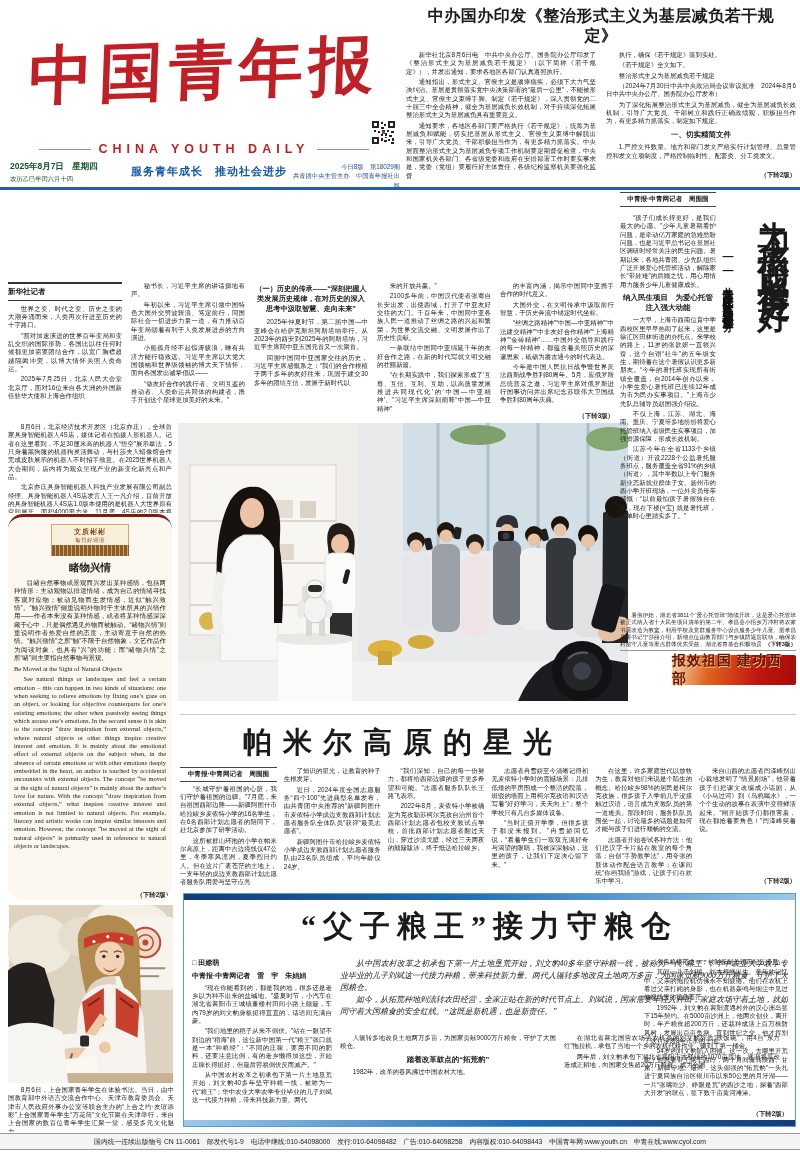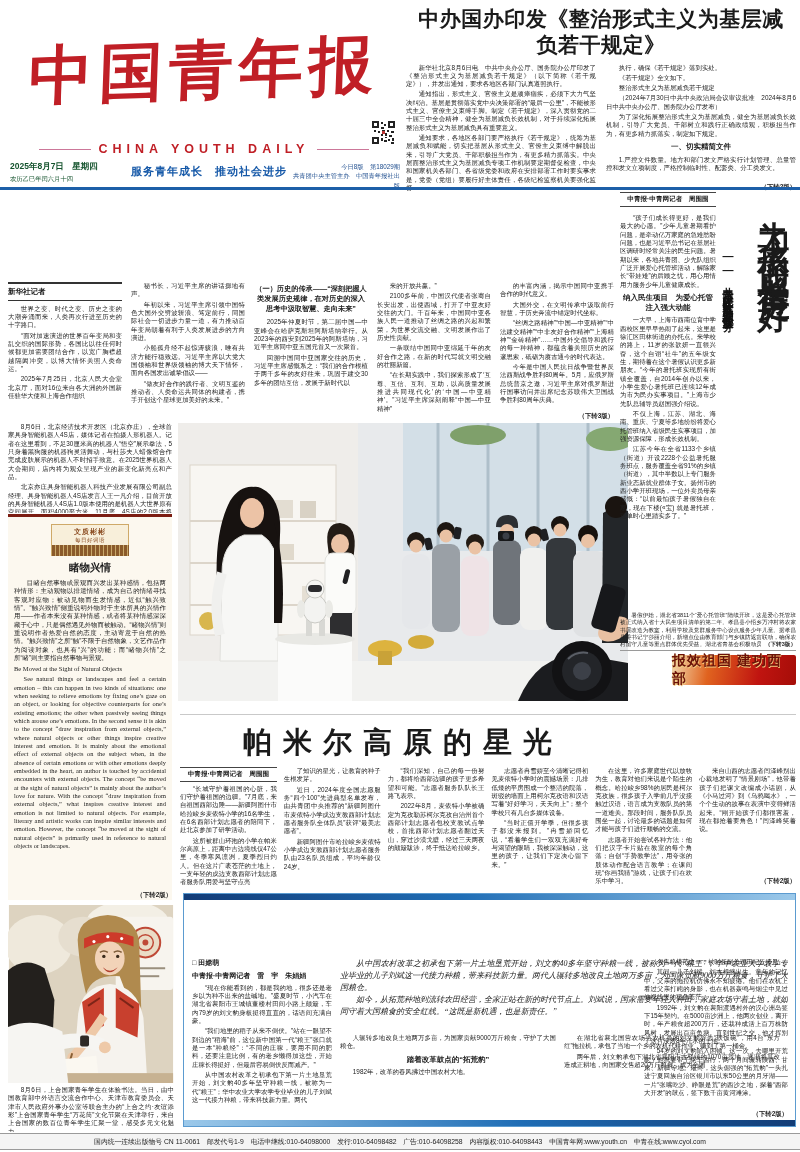--- a/index.html
+++ b/index.html
@@ -22,21 +22,21 @@
   .eng{color:#c01f26;font-weight:bold;font-size:12.5px;letter-spacing:5px;}
   .date-row{position:absolute;left:0;top:157px;width:392px;height:26px;}
   .date-block{position:absolute;left:2px;top:0;width:118px;color:#14532d;}
   .date-main{font-size:8.5px;font-weight:bold;}
   .lunar{font-size:6.3px;margin-top:2px;}
   .slogan{position:absolute;left:118px;top:3px;width:166px;text-align:center;color:#1558a8;
           font-weight:bold;font-size:11px;letter-spacing:1px;}
   .issue-block{position:absolute;right:0;top:1px;width:112px;text-align:right;color:#1a4a8c;font-size:6.3px;line-height:1.5;}
 
   .hdr-right{left:406px;top:6px;width:390px;height:180px;}
-  .tr-headline{margin:0 12px 5px;font-size:21px;font-weight:900;text-align:center;letter-spacing:.5px;line-height:1.25;}
+  .tr-headline{margin:0 12px 5px;font-size:16px;font-weight:900;text-align:center;letter-spacing:.5px;line-height:1.25;}
   .tr-cols{display:flex;gap:10px;height:128px;overflow:hidden;}
   .tr-col{flex:1;}
   .sub-center{font-weight:bold;text-align:center;text-indent:0;font-size:7.5px;margin:4px 0;}
   .blue-rule{left:0;top:187px;width:800px;height:3px;background:#1d5fa8;}
 
   
   .lead-head{left:0;top:195px;width:800px;text-align:center;font-size:37px;font-weight:900;letter-spacing:1px;}
   .lead-sub{left:0;top:252px;width:800px;text-align:center;font-size:14.5px;font-weight:bold;}
   .lead-cols{left:8px;top:282px;width:606px;height:138px;display:flex;gap:9px;overflow:hidden;}
   .lead-col{flex:1;}
@@ -68,21 +68,21 @@
 
   
   .pamir{left:180px;top:714px;width:616px;height:172px;border-top:1px solid #c9c9c9;}
   .pamir-head{position:absolute;left:0;top:8px;width:446px;text-align:center;
               font-family:"Liberation Serif",serif;font-weight:900;font-size:29px;letter-spacing:11px;}
   .pamir-cols{position:absolute;left:0;top:52px;width:616px;height:118px;display:flex;gap:7px;overflow:hidden;}
   .pamir-col{flex:1;}
 
   
   .culture{left:8px;top:514px;width:164px;height:386px;background:#fcf8ef;border-top:3px solid #7c1d12;
-           padding:5px 6px;box-sizing:border-box;overflow:hidden;}
+           padding:5px 6px;box-sizing:border-box;overflow:hidden;border-radius:15px;}
   .badge{width:78px;margin:2px auto 5px;text-align:center;}
   .badge-top{background:#f8efda;border:1px solid #cfa968;border-bottom:none;padding:2px 0 1px;}
   .badge-l1{font-size:7px;font-weight:bold;color:#8a4a1f;letter-spacing:1px;}
   .badge-l2{font-size:5.5px;color:#8a4a1f;letter-spacing:.5px;}
   .badge-stripe{height:11px;background:#8a5a2a;background-image:repeating-linear-gradient(90deg,#c8a86a 0 1.5px,transparent 1.5px 4px);
                 background-size:100% 2px;background-position:0 3px,0 7px;background-repeat:repeat-y;}
   .culture-title{text-align:center;font-weight:bold;font-size:10.5px;margin:5px 0;}
   .en{font-family:"Liberation Serif",serif;}
   .en-title{font-size:6.5px;text-indent:0;margin:3px 0;}
   .culture .jump{background:#fcf8ef;}
@@ -436,20 +436,21 @@
       <rect x="72" y="132" width="9" height="11" rx="2" fill="#2e2a26"></rect>
     </svg>
   </figure>
   <div class="abs cap-students body-sm">
     <p class="t">8月6日，上合国家青年学生在体验书法。当日，由中国教育部中外语言交流合作中心、天津市教育委员会、天津市人民政府外事办公室等联合主办的“上合之约·友谊添彩”上合国家青年学生“万花筒”文化节聚在天津举行，来自上合国家的数百位青年学生汇聚一堂，感受多元文化魅力。</p>
 
   </div>
 
   <section class="abs grain">
     <div class="bar bar-top"></div>
+    <h2 class="grain-head" style="margin:0">“父子粮王”接力守粮仓</h2>
     <div class="grain-c1 body-sm">
       <p class="grain-byline"><b>□ 田嫦萌</b></p>
       <p class="grain-byline"><b>中青报·中青网记者　雷　宇　朱娟娟</b></p>
       <p class="t">“现在你能看到的，都是我的地，很多还是老乡以为种不出来的盐碱地。”盛夏时节，小汽车在湖北省襄阳市王城镇董楼村田间小路上颠簸，车内79岁的刘文豹身板挺得直直的，话语间充满自豪。</p>
       <p class="t">“我们地里的稻子从来不倒伏。”站在一眼望不到边的“稻海”前，这位新中国第一代“粮王”张口就是一本“种粮经”：“不同的庄稼，要用不同的肥料，还要注意比例，有的老乡懒得加这些，开始庄稼长得挺好，但最后容易倒伏反而减产。”</p>
       <p class="t">从中国农村改革之初承包下第一片土地垦荒开始，刘文豹40多年坚守种粮一线，被称为一代“粮王”；华中农业大学农学专业毕业的儿子刘斌这一代接力种粮，带来科技新力量。两代</p>
     </div>
     <div class="grain-intro">
       <p>从中国农村改革之初承包下第一片土地垦荒开始，刘文豹40多年坚守种粮一线，被称为一代“粮王”；华中农业大学农学专业毕业的儿子刘斌这一代接力种粮，带来科技新力量。两代人辗转多地改良土地两万多亩，为国家贡献9000万斤粮食，守护了大国粮仓。</p>
       <p>如今，从拓荒种地到流转农田经营，全家正站在新的时代节点上。刘斌说，国家需要年轻人种田，家庭农场守着土地，就如同守着大国粮食的安全红线。“这既是新机遇，也是新责任。”</p>

